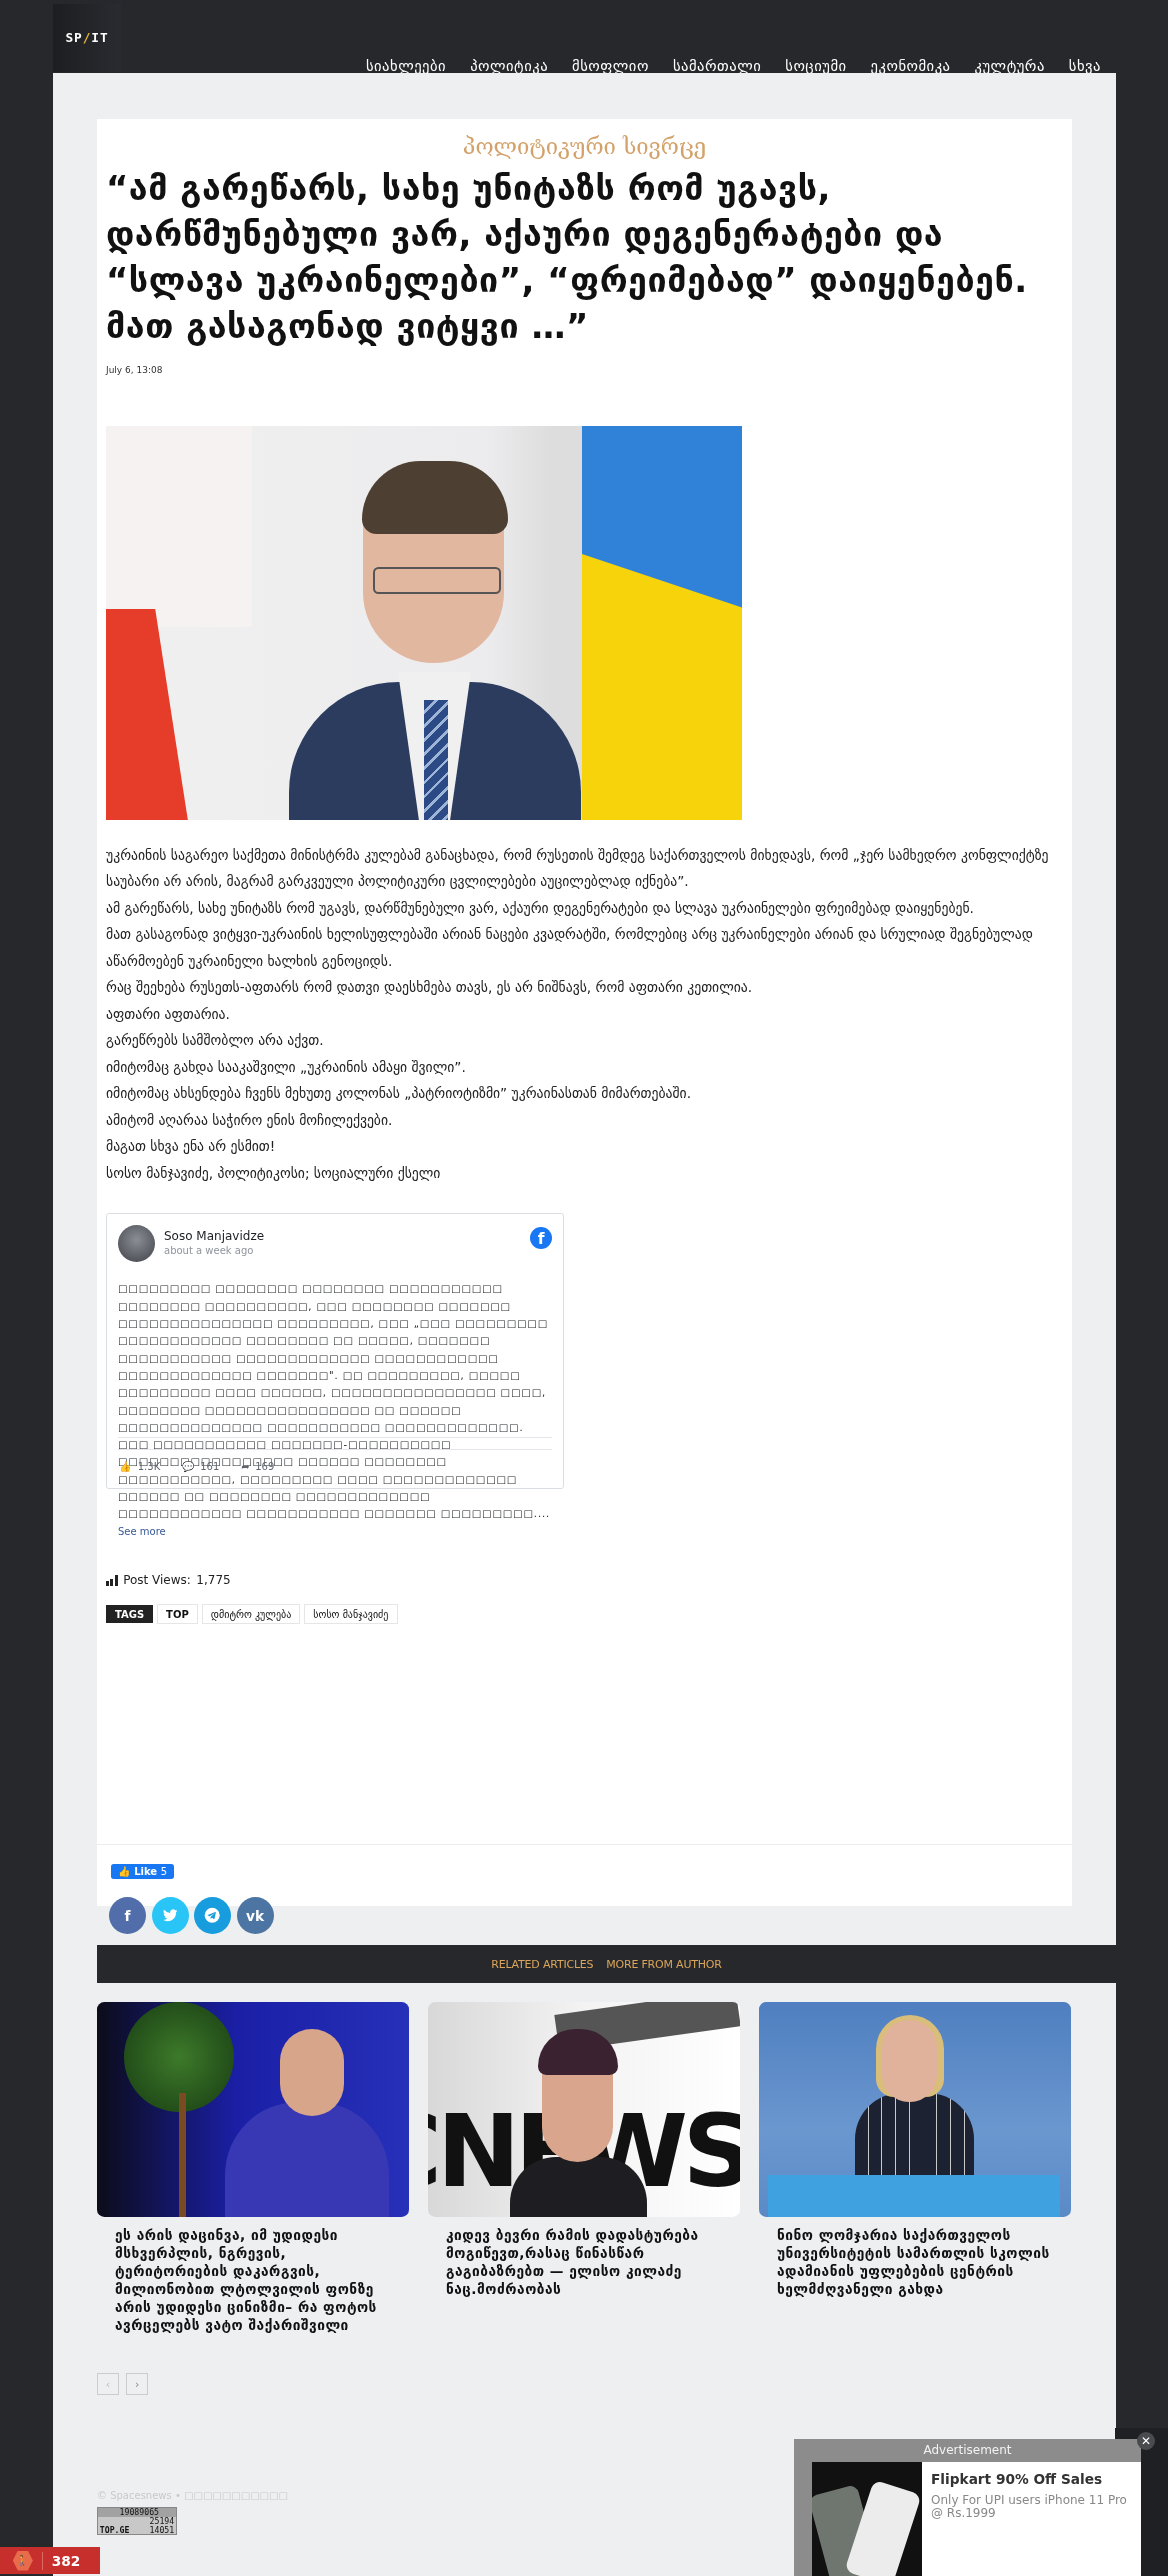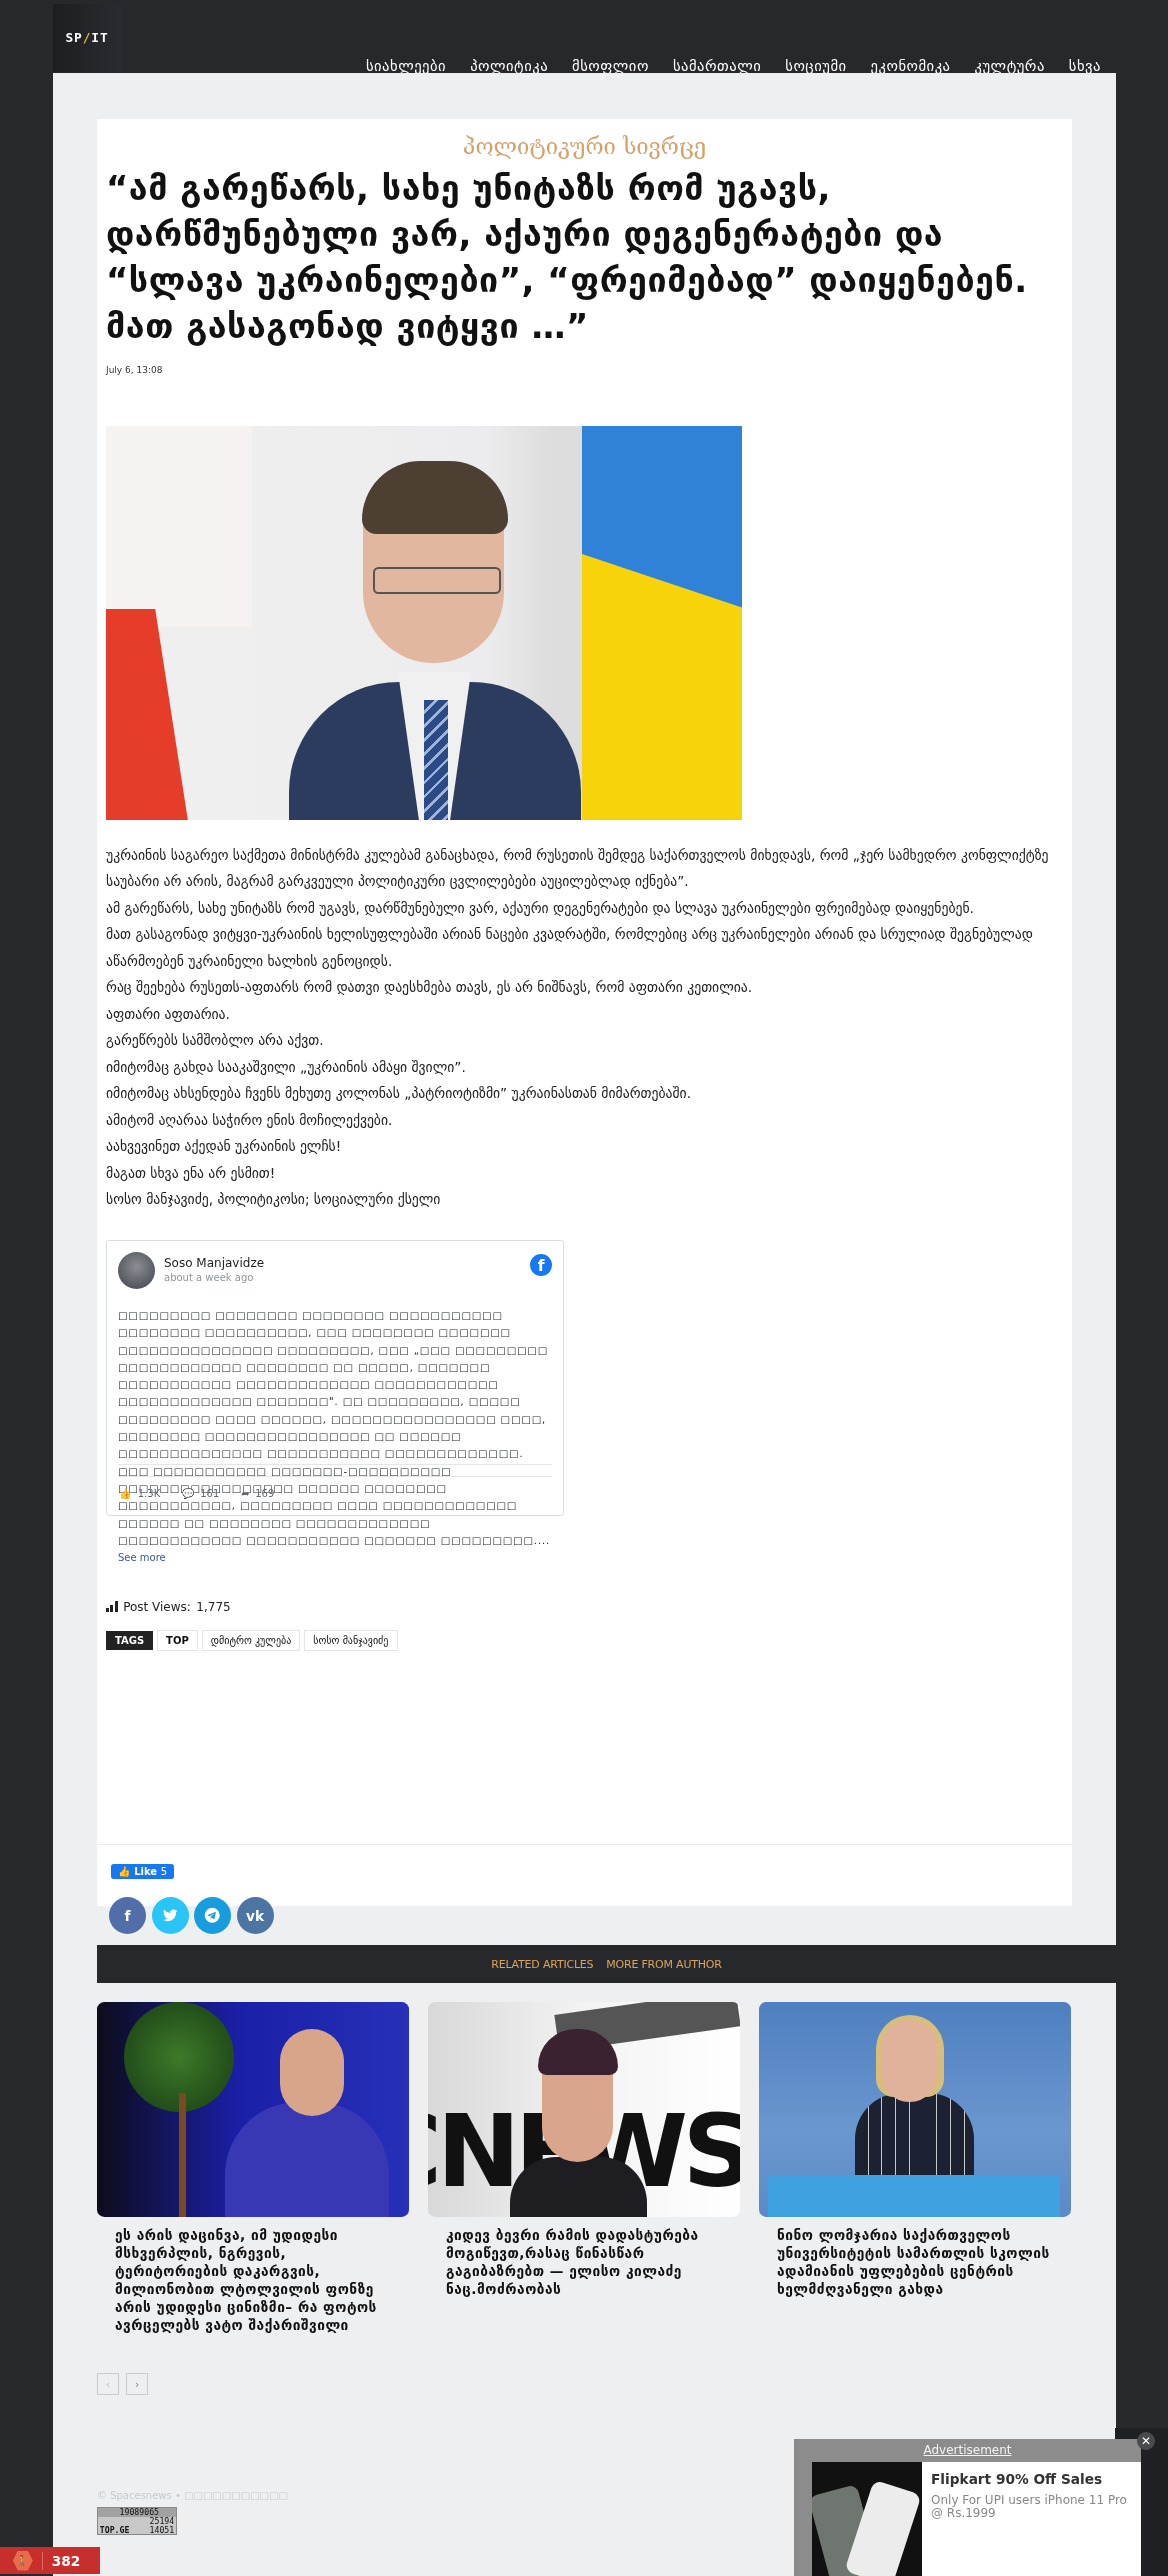--- a/index.html
+++ b/index.html
@@ -152,21 +152,21 @@
   .counter .r2 { text-align: right; padding-right: 1.8px; }
   .counter .r3 { display: flex; justify-content: space-between; padding: 0 1.8px; }
   .counter .brand { font-weight: bold; }
 
   
   .ad {
     position: absolute; left: 794px; top: 2439px; width: 347px; height: 137px;
     background: #8b8c8b;
   }
   .ad-dark { position: absolute; left: 1115px; top: 2428px; width: 53px; height: 148px; background: #1f2023; }
-  .ad .ad-label { text-align: center; color: #f3f3f3; font-size: 12px; padding-top: 3.7px; text-decoration: underline; }
+  .ad .ad-label { text-align: center; color: #f3f3f3; font-size: 12px; padding-top: 3.7px; }
   .ad .ad-img { position: absolute; left: 18px; top: 23px; width: 110px; height: 114px; background: #111; overflow: hidden; }
   .ad .ad-img .p1 { position: absolute; left: 7.3px; top: 27px; width: 50px; height: 91px; background: #6f766f; border-radius: 9px; transform: rotate(-15deg); }
   .ad .ad-img .p2 { position: absolute; left: 46px; top: 23px; width: 50px; height: 96px; background: #ececec; border-radius: 9px; transform: rotate(18deg); }
   .ad .ad-body { position: absolute; left: 128px; top: 23px; width: 219px; height: 114px; background: #fff; padding: 9px 9px; }
   .ad .ad-title { font-size: 13.7px; font-weight: bold; color: #333; }
   .ad .ad-desc { font-size: 12px; color: #888; margin-top: 7.3px; line-height: 12.8px; }
   .ad-close {
     position: absolute; left: 1137px; top: 2432px; width: 18px; height: 18px; border-radius: 50%;
     background: #4a4b4f; color: #fff; font-size: 12px; display: flex; align-items: center; justify-content: center;
   }
@@ -220,21 +220,20 @@
     <div class="body-text">
       <p>უკრაინის საგარეო საქმეთა მინისტრმა კულებამ განაცხადა, რომ რუსეთის შემდეგ საქართველოს მიხედავს, რომ „ჯერ სამხედრო კონფლიქტზე საუბარი არ არის, მაგრამ გარკვეული პოლიტიკური ცვლილებები აუცილებლად იქნება”.</p>
       <p>ამ გარეწარს, სახე უნიტაზს რომ უგავს, დარწმუნებული ვარ, აქაური დეგენერატები და სლავა უკრაინელები ფრეიმებად დაიყენებენ.</p>
       <p>მათ გასაგონად ვიტყვი-უკრაინის ხელისუფლებაში არიან ნაცები კვადრატში, რომლებიც არც უკრაინელები არიან და სრულიად შეგნებულად აწარმოებენ უკრაინელი ხალხის გენოციდს.</p>
       <p>რაც შეეხება რუსეთს-აფთარს რომ დათვი დაესხმება თავს, ეს არ ნიშნავს, რომ აფთარი კეთილია.</p>
       <p>აფთარი აფთარია.</p>
       <p>გარეწრებს სამშობლო არა აქვთ.</p>
       <p>იმიტომაც გახდა სააკაშვილი „უკრაინის ამაყი შვილი”.</p>
       <p>იმიტომაც ახსენდება ჩვენს მეხუთე კოლონას „პატრიოტიზმი” უკრაინასთან მიმართებაში.</p>
       <p>ამიტომ აღარაა საჭირო ენის მოჩილექვები.</p>
-      <p>აახვევინეთ აქედან უკრაინის ელჩს!</p>
       <p>მაგათ სხვა ენა არ ესმით!</p>
       <p class="signature">სოსო მანჯავიძე, პოლიტიკოსი; სოციალური ქსელი</p>
     </div>
 
     <div class="fb">
       <div class="avatar"></div>
       <div class="name">Soso Manjavidze</div>
       <div class="time">about a week ago</div>
       <div class="fb-logo">f</div>
       <div class="post">

